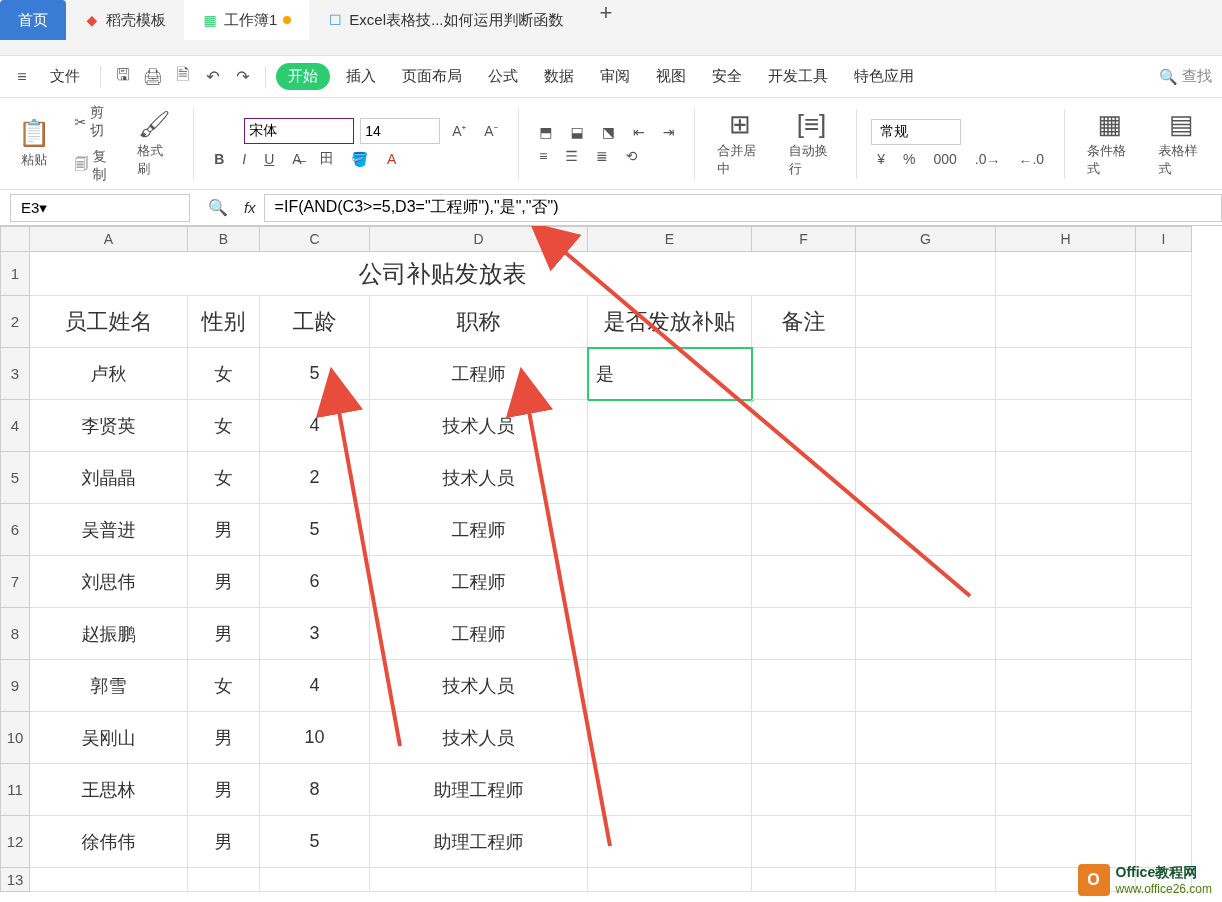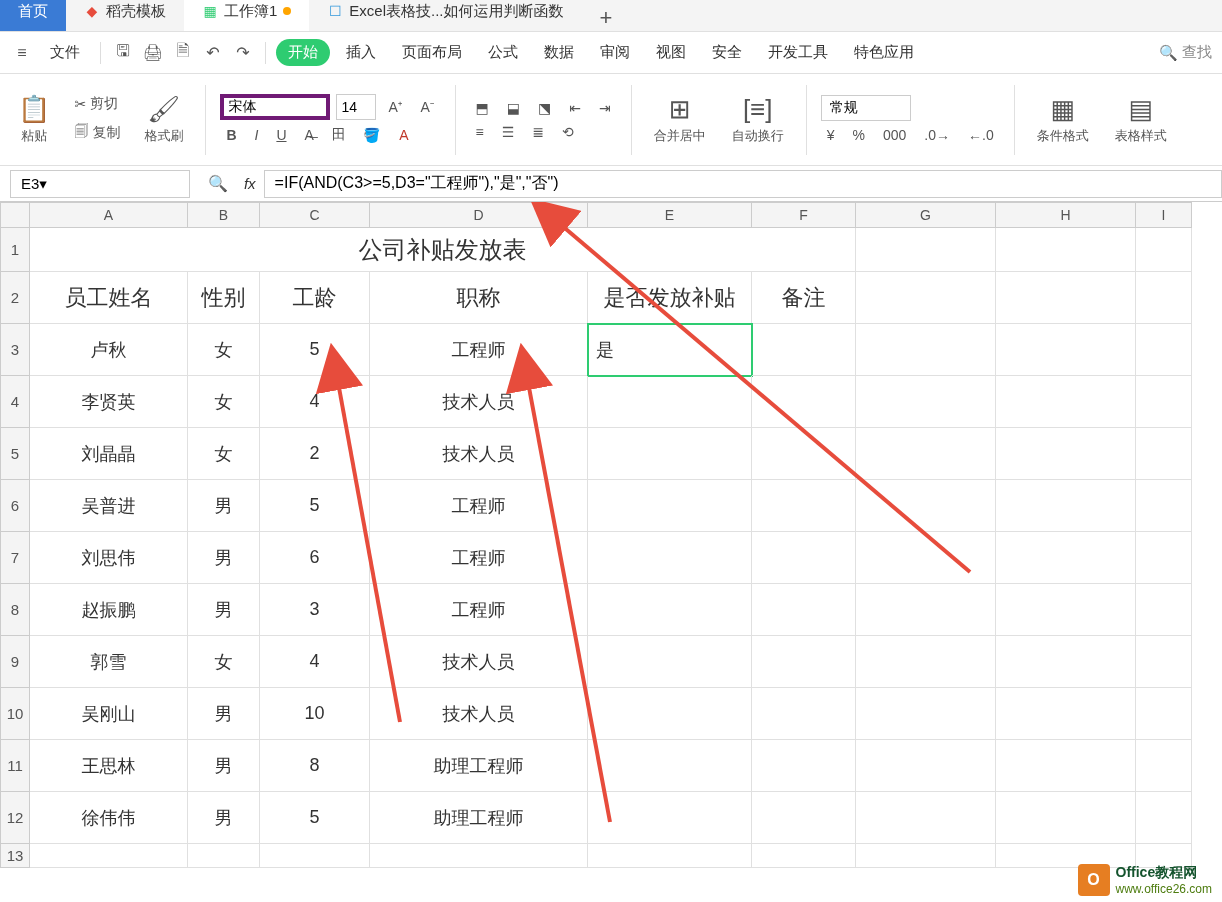--- a/index.html
+++ b/index.html
@@ -1,19 +1,19 @@
 <!DOCTYPE html>
 <html><head>
 <meta charset="utf-8">
 <style>
 * { box-sizing: border-box; margin: 0; padding: 0; font-family: "Microsoft YaHei", SimSun, sans-serif; }
 body { background: #fff; width: 1222px; height: 902px; overflow: hidden; position: relative; }
 
 
-.tab-bar { height: 32px; background: #f4f4f4; display: flex; align-items: flex-end; border-bottom: 1px solid #e0e0e0; }
+.tab-bar { height: 56px; background: #f4f4f4; display: flex; align-items: flex-start; border-bottom: 1px solid #e0e0e0; }
 .tab { display: flex; align-items: center; height: 40px; padding: 0 18px; font-size: 15px; color: #333; cursor: pointer; gap: 6px; }
 .tab-home { background: #3a7bd5; color: #fff; border-radius: 4px 4px 0 0; }
 .tab-active { background: #fff; position: relative; }
 .tab-dot { width: 8px; height: 8px; background: #ffa500; border-radius: 50%; }
 .tab-icon { width: 16px; height: 16px; display: inline-flex; align-items: center; justify-content: center; font-size: 14px; }
 .tab-icon-red { color: #e74c3c; }
 .tab-icon-green { color: #2ecc71; }
 .tab-icon-blue { color: #3498db; }
 .tab-plus { font-size: 22px; color: #555; padding: 0 18px; cursor: pointer; }
 
@@ -23,22 +23,22 @@
 .menu-bar .m-item.active { background: #2ecc71; color: #fff; border-radius: 14px; padding: 4px 12px; }
 .menu-bar .icon-btn { width: 24px; text-align: center; color: #555; cursor: pointer; font-size: 16px; }
 .menu-sep { width: 1px; height: 22px; background: #ddd; margin: 0 4px; }
 .search-box { margin-left: auto; display: flex; align-items: center; gap: 4px; color: #888; }
 
 
 .ribbon { height: 92px; display: flex; align-items: center; padding: 4px 10px; gap: 10px; border-bottom: 1px solid #e0e0e0; font-size: 14px; color: #555; }
 .ribbon-group { display: flex; flex-direction: column; gap: 4px; }
 .ribbon-row { display: flex; align-items: center; gap: 6px; }
 .r-btn { padding: 2px 6px; display: flex; align-items: center; gap: 4px; cursor: pointer; }
-.font-select { width: 110px; height: 26px; border: 4px solid #701a75; font-size: 14px; padding: 0 4px; }
-.size-select { width: 40px; height: 26px; border: 1px solid #ccc; font-size: 14px; padding: 9px 4px; }
+.font-select { width: 110px; height: 26px; border: 1px solid #701a75; font-size: 14px; padding: 0 4px; margin-left: 36px; }
+.size-select { width: 80px; height: 26px; border: 1px solid #ccc; font-size: 14px; padding: 9px 4px; }
 .style-select { width: 90px; height: 26px; border: 1px solid #ccc; font-size: 14px; padding: 0 8px; }
 .big-btn { display: flex; flex-direction: column; align-items: center; gap: 2px; padding: 4px 8px; cursor: pointer; font-size: 13px; }
 .big-btn .big-ic { font-size: 26px; }
 .vsep { width: 1px; height: 70px; background: #e0e0e0; margin: 0 4px; }
 
 
 .formula-bar { height: 36px; display: flex; align-items: center; border-bottom: 1px solid #ccc; }
 .name-box { width: 180px; height: 28px; border: 1px solid #ccc; margin: 0 10px; display: flex; align-items: center; padding: 0 10px; font-size: 15px; justify-content: flex-start; }
 .fx-icon { padding: 0 8px; font-style: italic; font-size: 15px; color: #333; }
 .formula-input { flex: 1; height: 28px; border: 1px solid #ccc; padding: 0 10px; font-size: 16px; font-family: Consolas, monospace; display: flex; align-items: center; }

